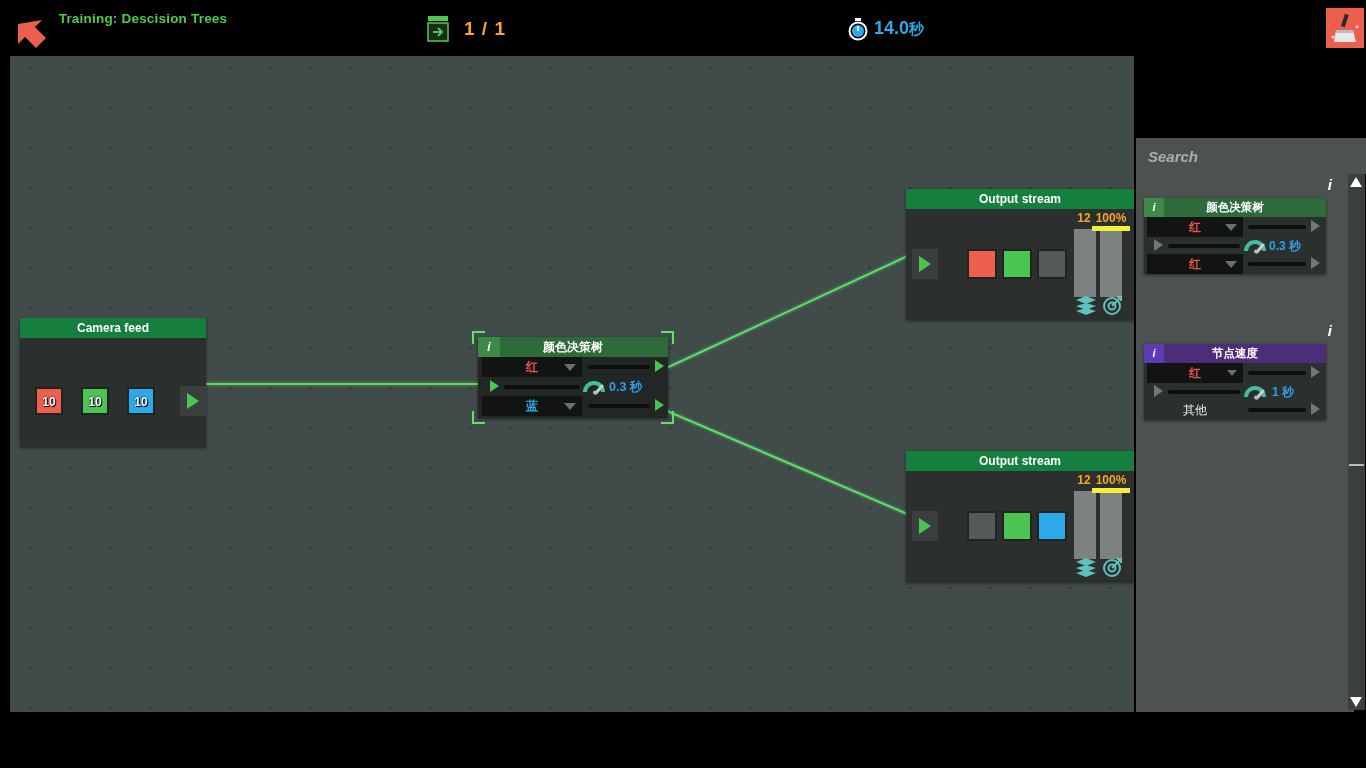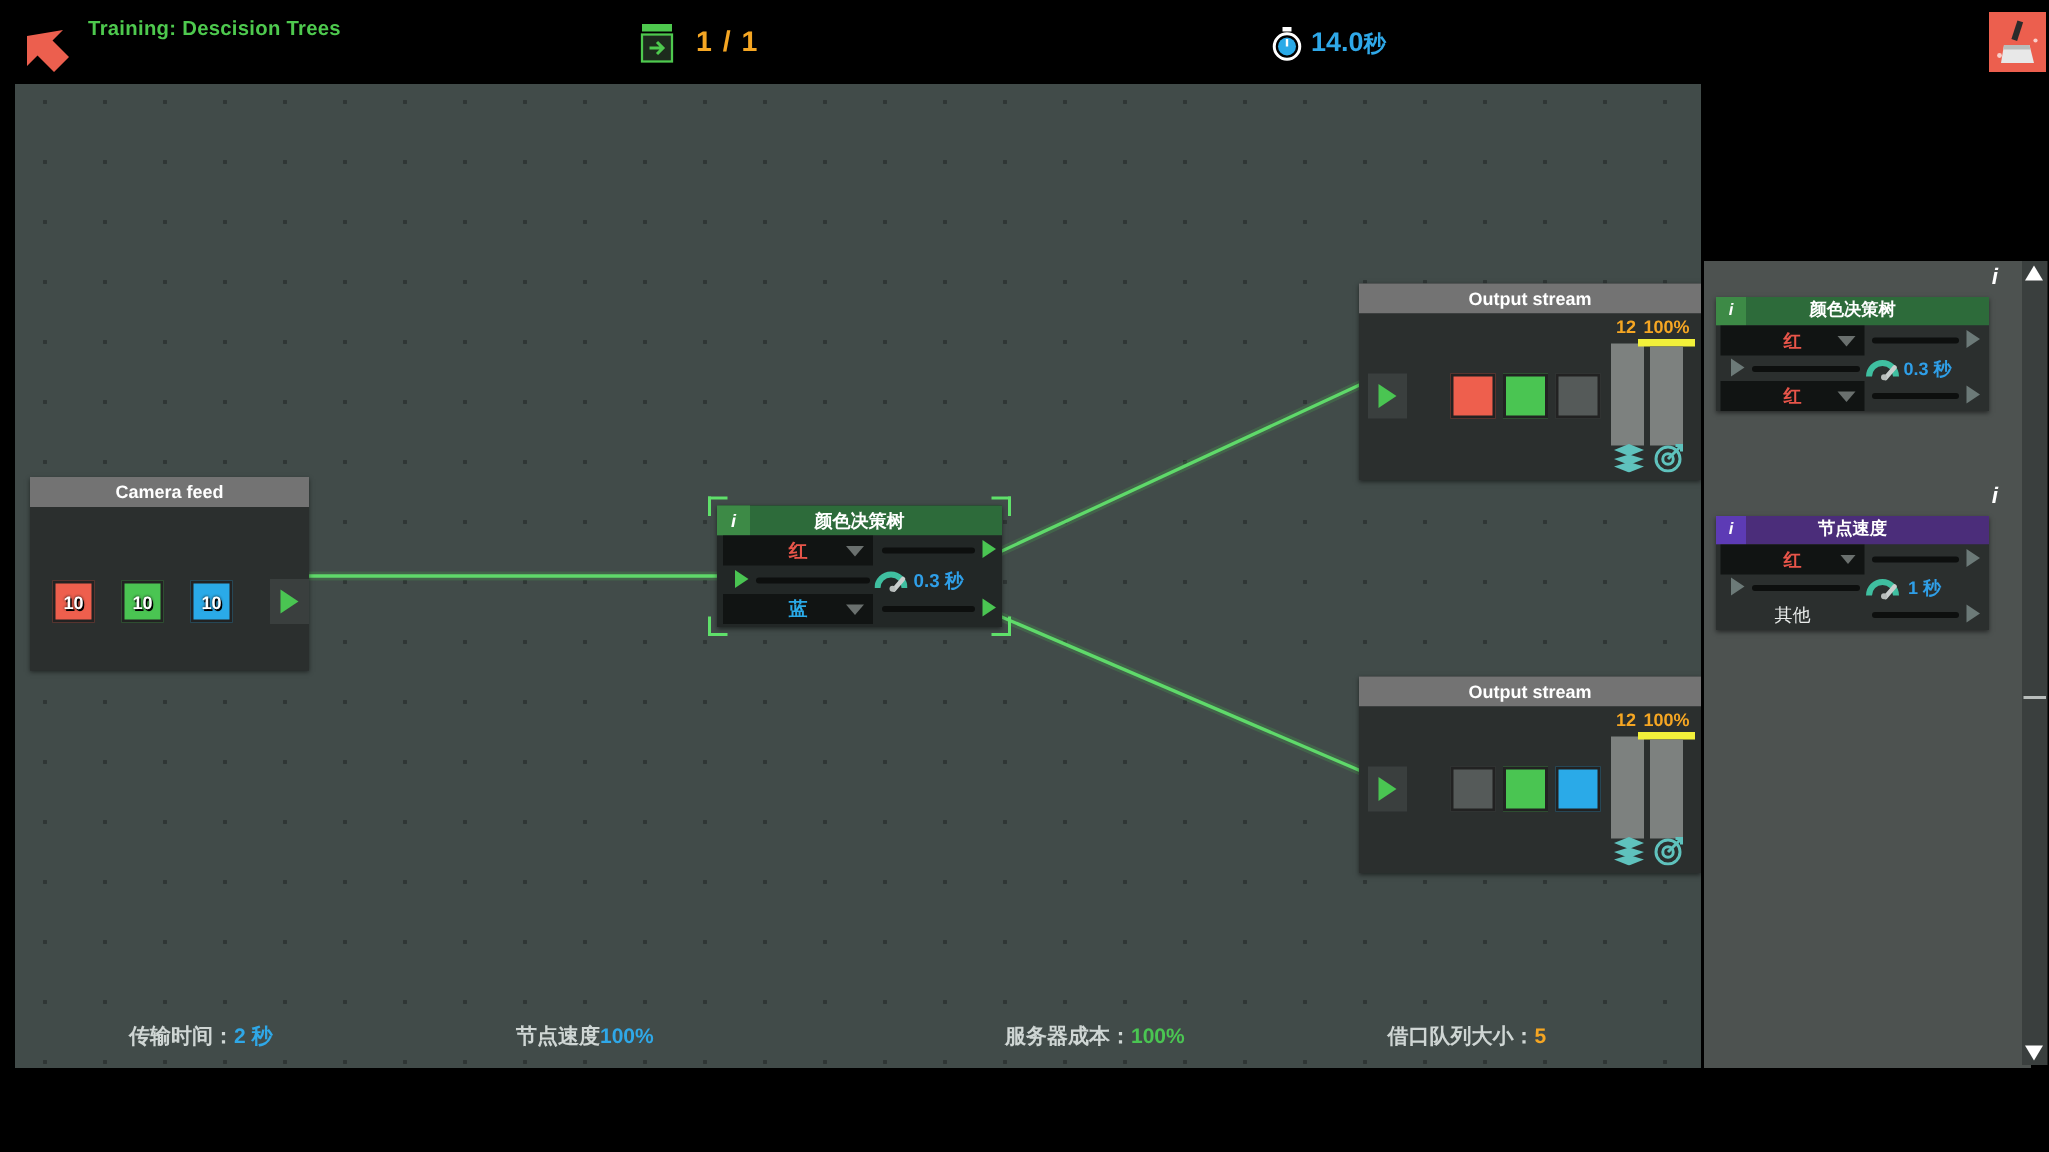--- a/index.html
+++ b/index.html
@@ -41,21 +41,21 @@
   #canvas::before {
     content: ""; position: absolute; inset: 0;
     background-image: radial-gradient(circle at 2px 2px, rgba(0,0,0,.28) 1.4px, transparent 1.6px);
     background-size: 40px 40px; background-position: 18px 10px; pointer-events: none;
   }
   #wires { position: absolute; left: 0; top: 0; width: 1124px; height: 656px; pointer-events: none; }
 
   
   .node { position: absolute; background: #2b2f2e; box-shadow: 0 1px 3px rgba(0,0,0,.5); }
   .node-hdr { height: 20px; line-height: 20px; text-align: center; color: #fff; font-size: 12px; font-weight: bold; }
-  .hdr-blue { background: #737373; }
+  .hdr-blue { background: #15803d; }
   .hdr-green { background: #2d6b3a; }
   .hdr-purple { background: #4b2d7a; }
   .node-body { position: relative; background: #2b2f2e; }
 
   .info-btn {
     position: absolute; left: 0; top: 0; width: 22px; height: 20px;
     background: #3d8a46; color: #fff; font-size: 12px; font-weight: bold;
     font-style: italic; text-align: center; line-height: 20px; cursor: pointer;
   }
 
@@ -324,38 +324,27 @@
         <div class="icon-teal" style="left:196px; top:86px;">
           <svg width="22" height="20" viewBox="0 0 22 20">
             <circle cx="10" cy="11" r="8" fill="none" stroke="#5fc2bd" stroke-width="2"></circle>
             <circle cx="10" cy="11" r="3.5" fill="none" stroke="#5fc2bd" stroke-width="2"></circle>
             <path d="M10 11 L19 2 M15 2 L19 2 L19 6" stroke="#5fc2bd" stroke-width="2" fill="none"></path>
           </svg>
         </div>
       </div>
     </div>
 
-    <div style="position:absolute; left:0; top:616px; width:1124px; height:40px;">
-      <div class="stat" style="left:76px; top:10px;">
-        <span>传输时间：</span><span class="v-blue">2 秒</span>
-      </div>
-      <div class="stat" style="left:334px; top:10px;">
-        <span>节点速度</span><span class="v-blue">100%</span>
-      </div>
-      <div class="stat" style="left:660px; top:10px;">
-        <span>服务器成本：</span><span class="v-green">100%</span>
-      </div>
-      <div class="stat" style="left:915px; top:10px;">
-        <span>借口队列大小：</span><span class="v-orange">5</span>
-      </div>
-    </div>
   </div>
 
   <div id="sidebar">
 
+    <div id="search-box">
+      <input type="text" value="" placeholder="Search" style="">
+    </div>
 
     <div id="palette">
 
       <div class="pal-info" style="top:2px;">i</div>
       <div class="pal-item node" style="top:24px;">
         <div class="node-hdr hdr-green" style="position:relative; height:19px; line-height:19px; font-size:11.5px;">
           <div class="info-btn" style="width:20px; height:19px; line-height:19px; font-size:11px;">i</div>
           <span>颜色决策树</span>
         </div>
         <div class="node-body" style="height:57px;">

